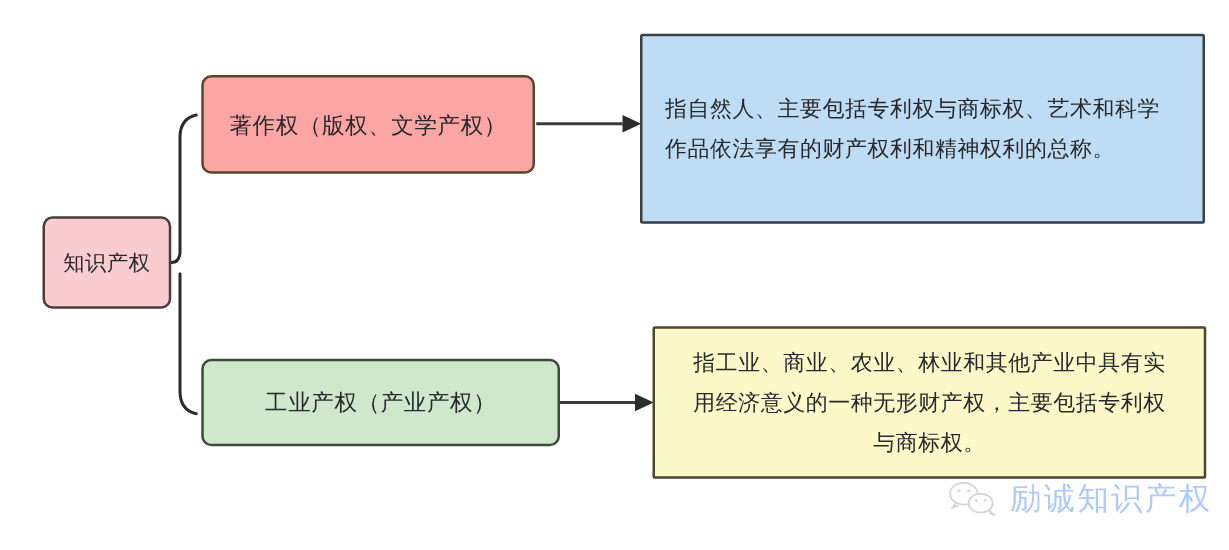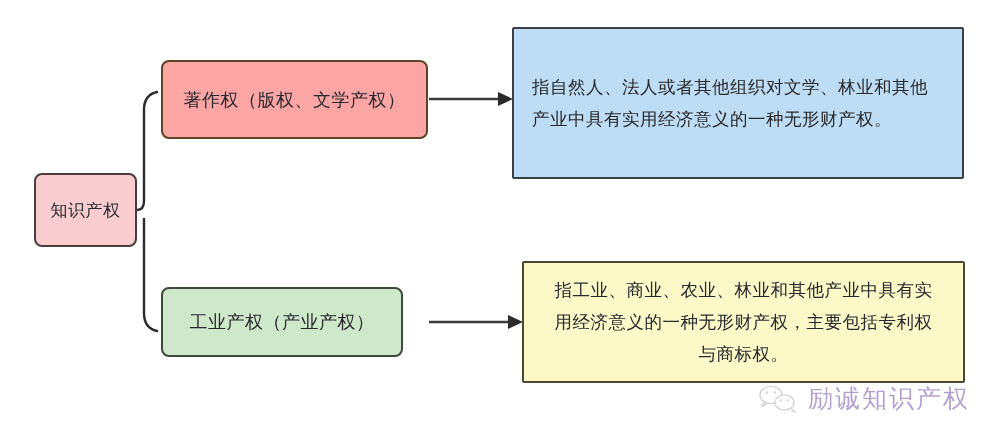--- a/index.html
+++ b/index.html
@@ -46,21 +46,21 @@
     height: 79px;
     background: #fca5a5;
     border: 2px solid #5c4527;
     border-radius: 8px;
     font-size: 18px;
   }
   
   #node-industrial {
     left: 161px;
     top: 287px;
-    width: 242px;
+    width: 287px;
     height: 70px;
     background: #cfe7cb;
     border: 2px solid #3d4c3a;
     border-radius: 8px;
     font-size: 18px;
   }
   
   #node-copyright-desc {
     left: 512px;
     top: 27px;
@@ -108,21 +108,21 @@
     top: 382px;
     display: flex;
     align-items: center;
     gap: 9px;
     opacity: 0.42;
     color: #6d6d6d;
   }
   #watermark .wm-text {
     font-size: 25px;
     letter-spacing: 2px;
-    color: #4c1d95;
+    color: #3b82f6;
   }
 </style>
 </head>
 <body>
 
 <div id="canvas">
 
   <svg class="connector" viewBox="0 0 983 440" xmlns="http://www.w3.org/2000/svg">
 
     <g fill="none" stroke="#2b2b2b" stroke-width="2.4" stroke-linecap="round">
@@ -148,21 +148,21 @@
 
   <div class="node" id="node-root">
     <span class="txt">知识产权</span>
   </div>
 
   <div class="node" id="node-copyright">
     <span class="txt">著作权（版权、文学产权）</span>
   </div>
 
   <div class="node" id="node-copyright-desc">
-    <span class="txt">指自然人、法人或者其他组织对文学、林业和其他产业中具有实用经济意义的一种无形财产权。</span>
+    <span class="txt">指自然人、主要包括专利权与商标权、艺术和科学作品依法享有的财产权利和精神权利的总称。</span>
   </div>
 
   <div class="node" id="node-industrial">
     <span class="txt">工业产权（产业产权）</span>
   </div>
 
   <div class="node" id="node-industrial-desc">
     <span class="txt">指工业、商业、农业、林业和其他产业中具有实用经济意义的一种无形财产权，主要包括专利权与商标权。</span>
   </div>
 

